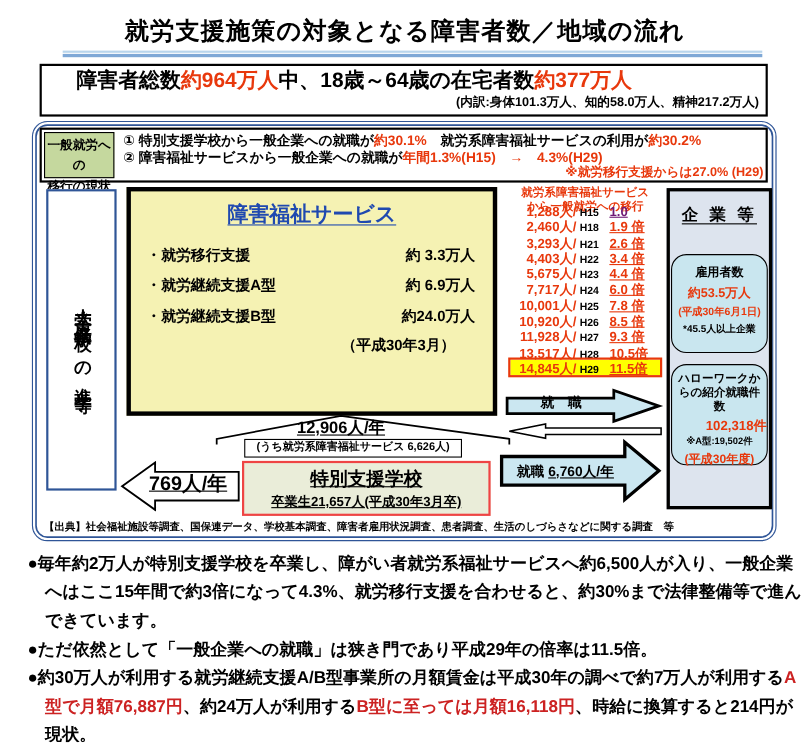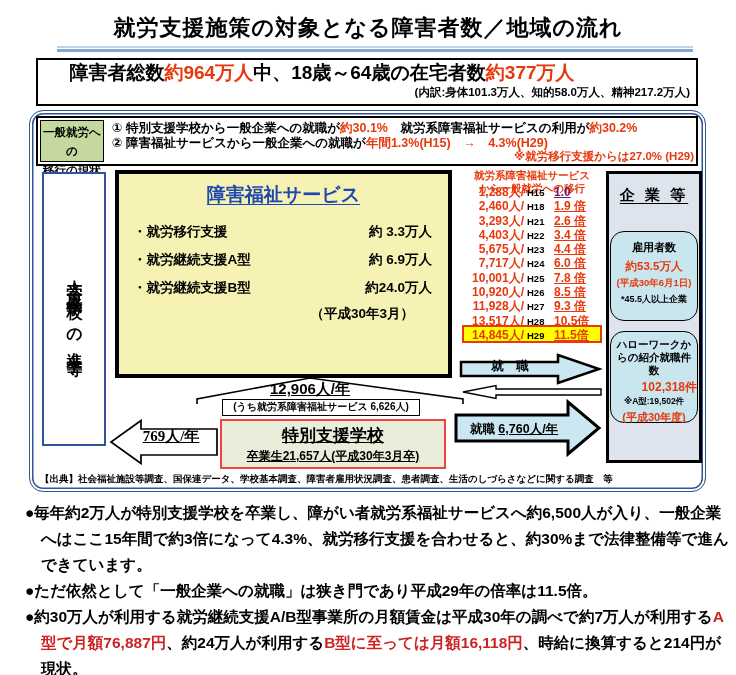--- a/index.html
+++ b/index.html
@@ -67,21 +67,21 @@
   .arrow-white2 { fill:#fff; stroke:#000; stroke-width:1.7; stroke-linejoin:miter; }
   .chevron { fill:none; stroke:#000; stroke-width:1.6; }
   .emp-arrow-svg { top:352px; left:458px; }
   .emp-label { top:358px; left:462px; width:96px; text-align:center; font-size:12.5px; }
   .ret-arrow-svg { top:384px; left:458px; }
   .chevron-svg { top:374px; left:185px; }
   .inflow-value { top:380px; left:230px; width:160px; text-align:center; font-size:15px; text-decoration:underline; }
   .inflow-note { top:399px; left:222px; width:198px; height:17px; background:#fff; border:1.3px solid #000;
                  text-align:center; font-size:10px; line-height:14px; white-space:nowrap; }
   .left-arrow-svg { top:419px; left:108px; }
-  .outflow-label { top:427px; left:126px; width:90px; text-align:center; font-size:15px; text-decoration:underline; white-space:nowrap;font-family:Liberation Serif, serif; }
+  .outflow-label { top:427px; left:126px; width:90px; text-align:center; font-size:18px; text-decoration:underline; white-space:nowrap; }
   .right-arrow-svg { top:398px; left:452px; }
   .sc-label { top:421px; left:454px; width:120px; text-align:center; font-size:12.5px; white-space:nowrap; }
 
   
   .company { top:171px; left:606px; width:96px; height:292px; background:var(--panel); border:3px solid #000; }
   .c-title { margin-top:12px; text-align:center; font-size:15px; letter-spacing:3px;
              text-decoration:underline; text-underline-offset:3px; }
   .c-sub { position:absolute; left:610px; width:88px; background:var(--cyanbox); border:1.5px solid #000;
            border-radius:14px; text-align:center; }
   .c-box1 { top:231px; height:90px; padding-top:8px; }

